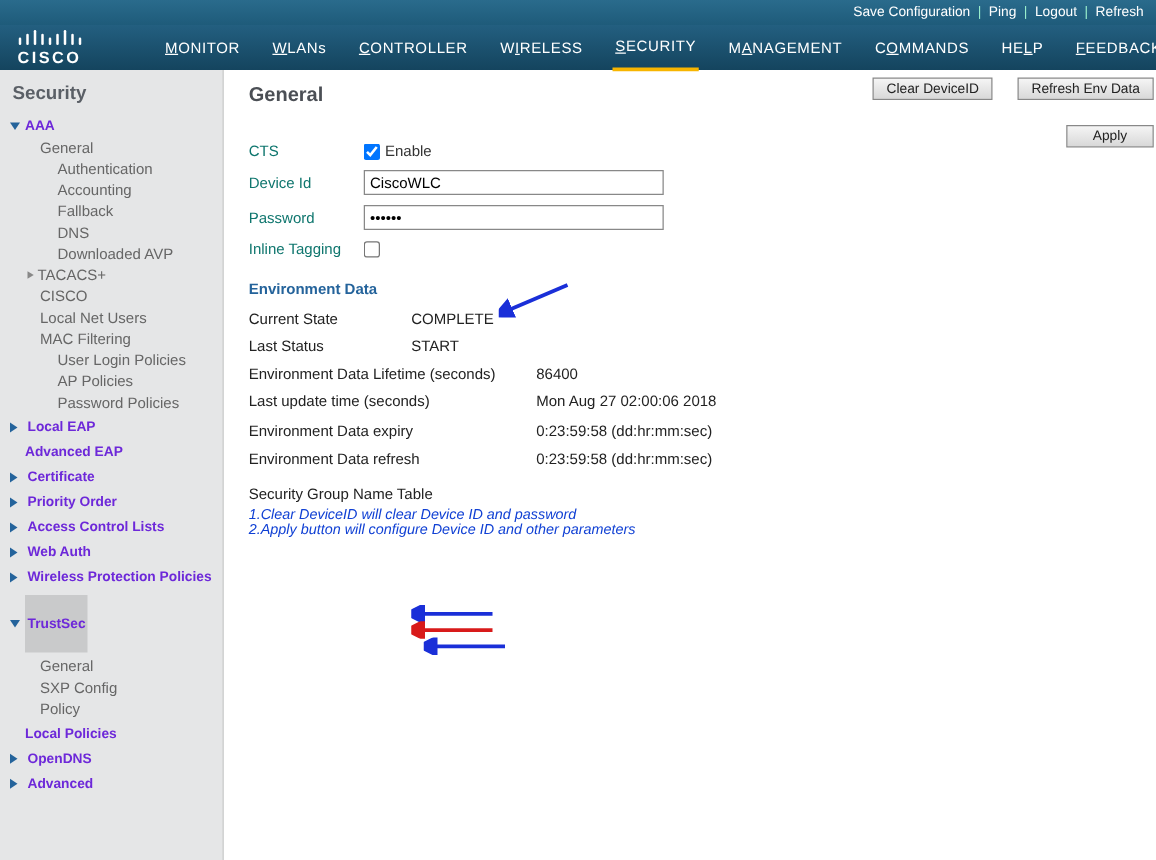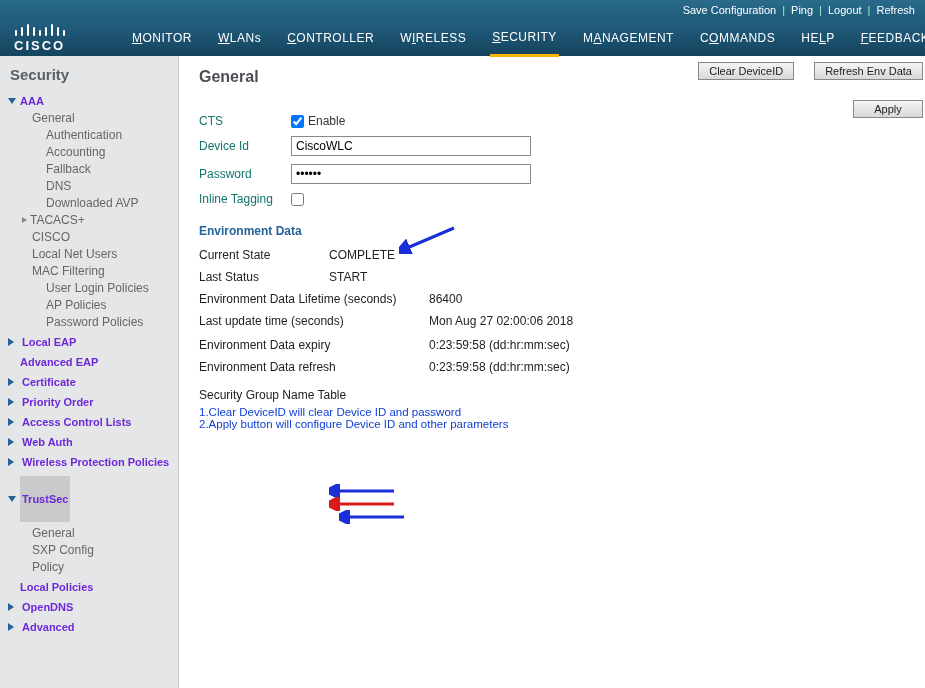--- a/index.html
+++ b/index.html
@@ -33,21 +33,21 @@
 .form-row{display:flex;align-items:center;margin-bottom:8px}
 .form-row .lbl{width:92px;color:#0f766e}
 .form-row input[type=text],.form-row input[type=password]{width:230px;border:1px solid #888;padding:2px 4px;font-size:12px}
 .form-row input[type=checkbox]{margin:0}
 #envhdr{color:#24639b;font-weight:bold;margin:18px 0 10px}
 .env-row{display:flex;margin-bottom:8px}
 .env-row .elbl{width:230px;color:#222}
 .env-row .eval{color:#222}
 #sgt-label{margin:14px 0 4px;color:#222}
 #sgt-box{width:220px;height:130px;border:1px solid #888;overflow-y:scroll;font-family:"Courier New",monospace;font-size:11px;padding:2px 4px;line-height:13px;white-space:pre;position:relative}
-#notes{margin-top:2px;color:#1040d4;font-size:11.5px}
+#notes{margin-top:2px;color:#1040d4;font-style:italic;font-size:11.5px}
 .arrow{position:absolute;pointer-events:none}
 </style>
 </head>
 <body>
 
 <div id="top-strip">
   <a>Save Configuration</a>
     <span class="sep">|</span>
   <a>Ping</a>
     <span class="sep">|</span>

